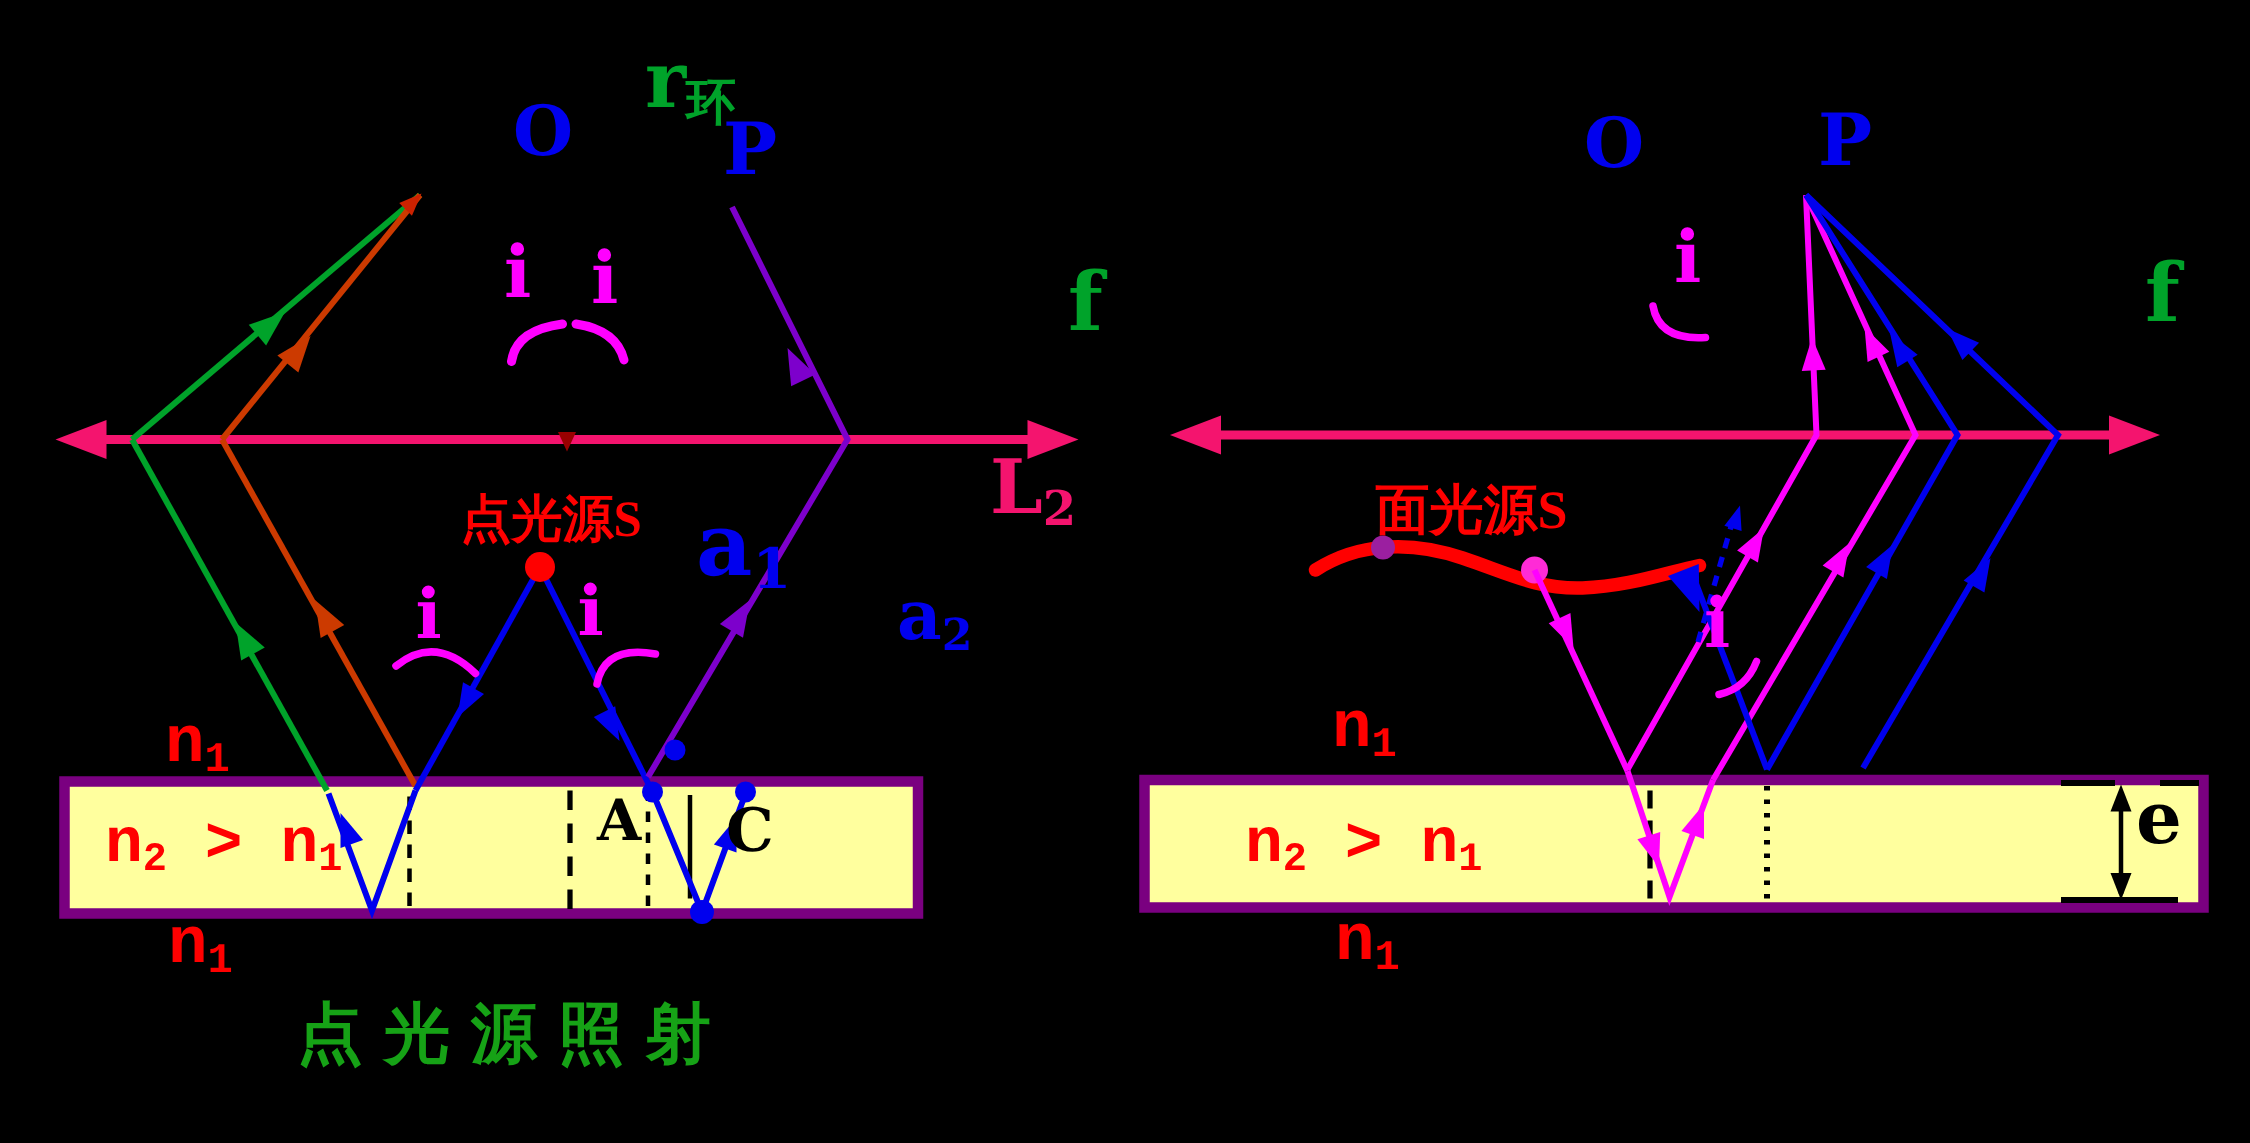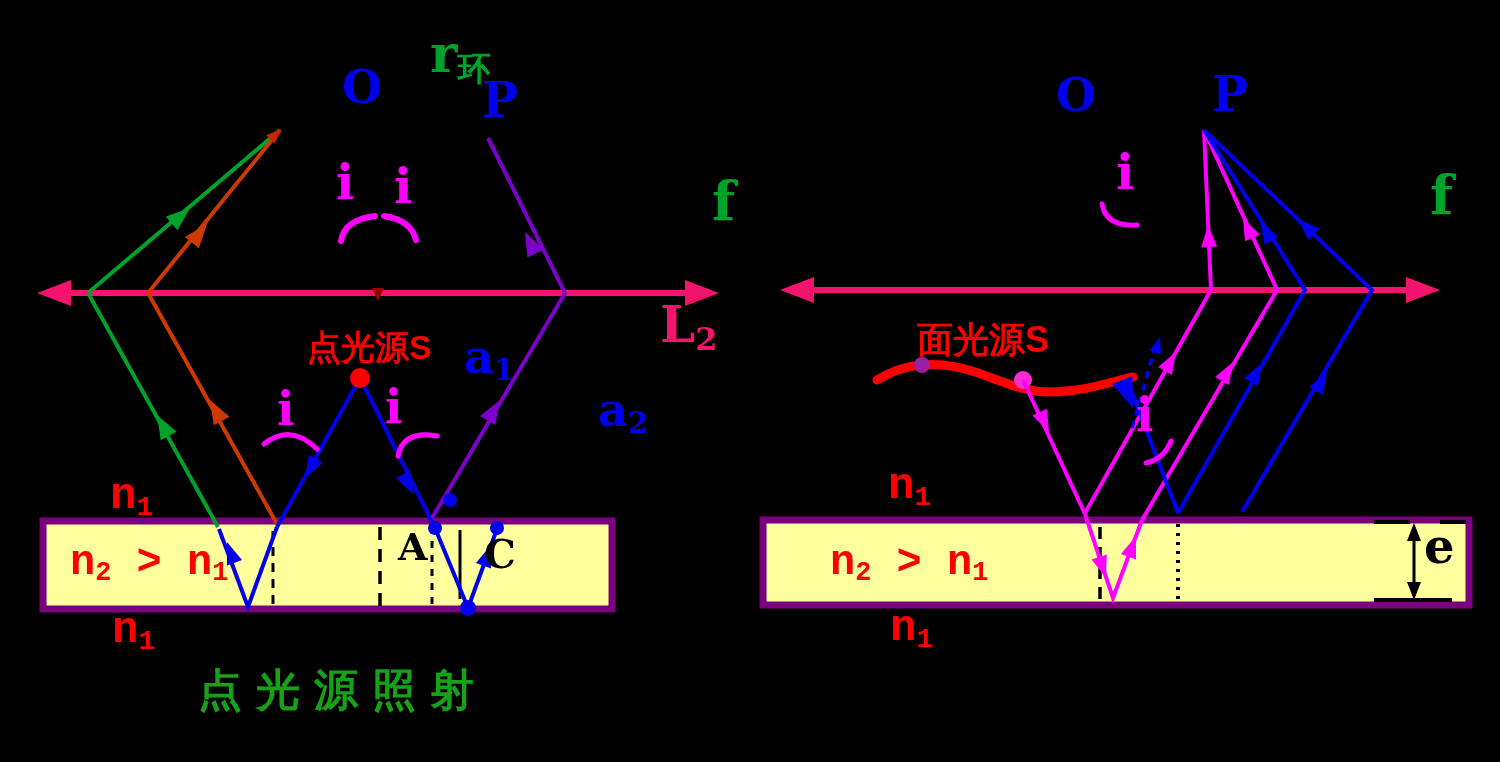--- a/index.html
+++ b/index.html
@@ -2,21 +2,21 @@
 <html><head>
 <meta charset="utf-8">
 <style>
   html,body{margin:0;padding:0;background:#000;}
   .stage{position:relative;width:1500px;height:762px;background:#000;overflow:hidden;
          font-family:"DejaVu Serif","Liberation Serif",serif;}
   .stage svg{position:absolute;left:0;top:0;}
   .lbl{position:absolute;font-weight:bold;line-height:1;white-space:nowrap;}
   .blue{color:#0000ee;} .green{color:#00a32a;margin-left:20px;} .magenta{color:#ff00ff;}
   .pink{color:#f4146e;} .red{color:#ff0000;font-family:Liberation Mono, monospace;} .black{color:#000;}
-  .cjk{font-family:Liberation Sans, sans-serif;font-weight:bold;}
+  .cjk{font-family:Liberation Serif, serif;font-weight:bold;}
   .sub{font-size:0.64em;position:relative;top:0.24em;}
   .title{letter-spacing:14px;font-family:"Liberation Sans","DejaVu Sans",sans-serif;}
 </style>
 </head>
 <body>
 
 <div class="stage">
 
 <svg width="1500" height="762" viewBox="0 0 1500 762">
 
@@ -114,21 +114,21 @@
 </svg>
 
   <div class="lbl blue" style="left:342px;top:64px;font-size:46px">O</div>
   <div class="lbl green" style="left:410px;top:28px;font-size:52px"><span>r</span><span class="sub">环</span></div>
   <div class="lbl blue" style="left:482px;top:76px;font-size:48px">P</div>
   <div class="lbl green" style="left:692px;top:174px;font-size:54px">f</div>
   <div class="lbl magenta" style="left:336px;top:158px;font-size:48px">i</div>
   <div class="lbl magenta" style="left:394px;top:162px;font-size:48px">i</div>
   <div class="lbl pink" style="left:660px;top:300px;font-size:50px"><span>L</span><span class="sub">2</span></div>
   <div class="lbl red cjk" style="left:307px;top:330px;font-size:34px">点光源S</div>
-  <div class="lbl blue" style="left:464px;top:334px;font-size:46px"><span>a</span><span class="sub">1</span></div>
+  <div class="lbl blue" style="left:464px;top:334px;font-size:58px"><span>a</span><span class="sub">1</span></div>
   <div class="lbl blue" style="left:598px;top:387px;font-size:46px"><span>a</span><span class="sub">2</span></div>
   <div class="lbl magenta" style="left:277px;top:386px;font-size:46px">i</div>
   <div class="lbl magenta" style="left:385px;top:384px;font-size:46px">i</div>
   <div class="lbl red" style="left:110px;top:474px;font-size:44px"><span>n</span><span class="sub">1</span></div>
   <div class="lbl red" style="left:70px;top:542px;font-size:42px"><span>n</span><span class="sub">2</span><span> &gt; </span><span>n</span><span class="sub">1</span></div>
   <div class="lbl red" style="left:112px;top:608px;font-size:44px"><span>n</span><span class="sub">1</span></div>
   <div class="lbl black" style="left:398px;top:528px;font-size:38px">A</div>
   <div class="lbl black" style="left:484px;top:534px;font-size:40px">C</div>
   <div class="lbl title" style="left:198px;top:668px;font-size:44px;color:#16a216">点光源照射</div>
 

